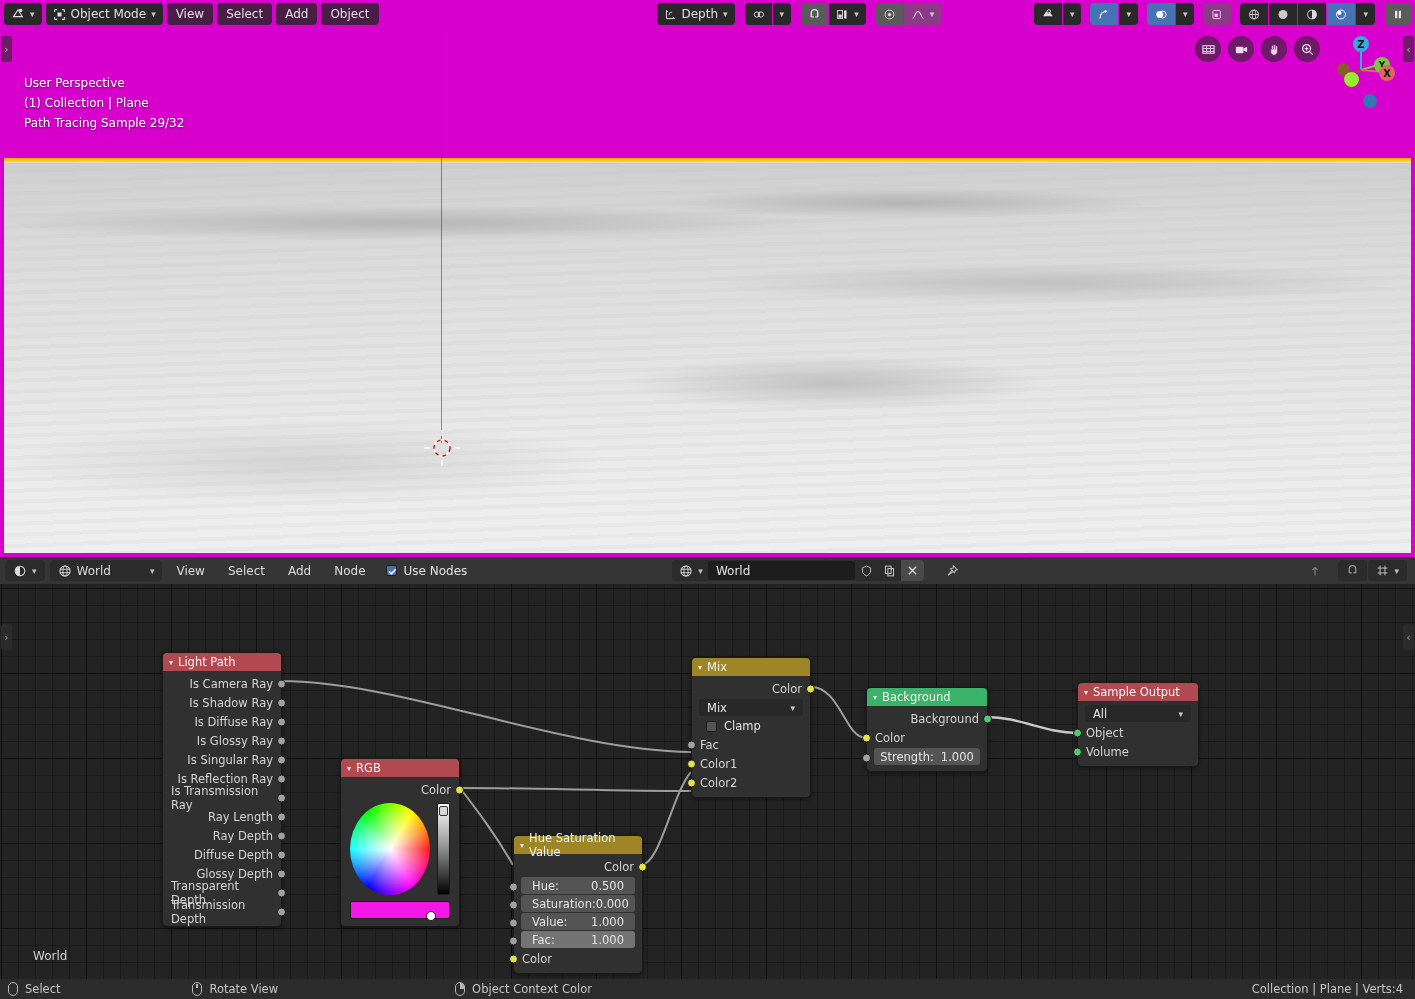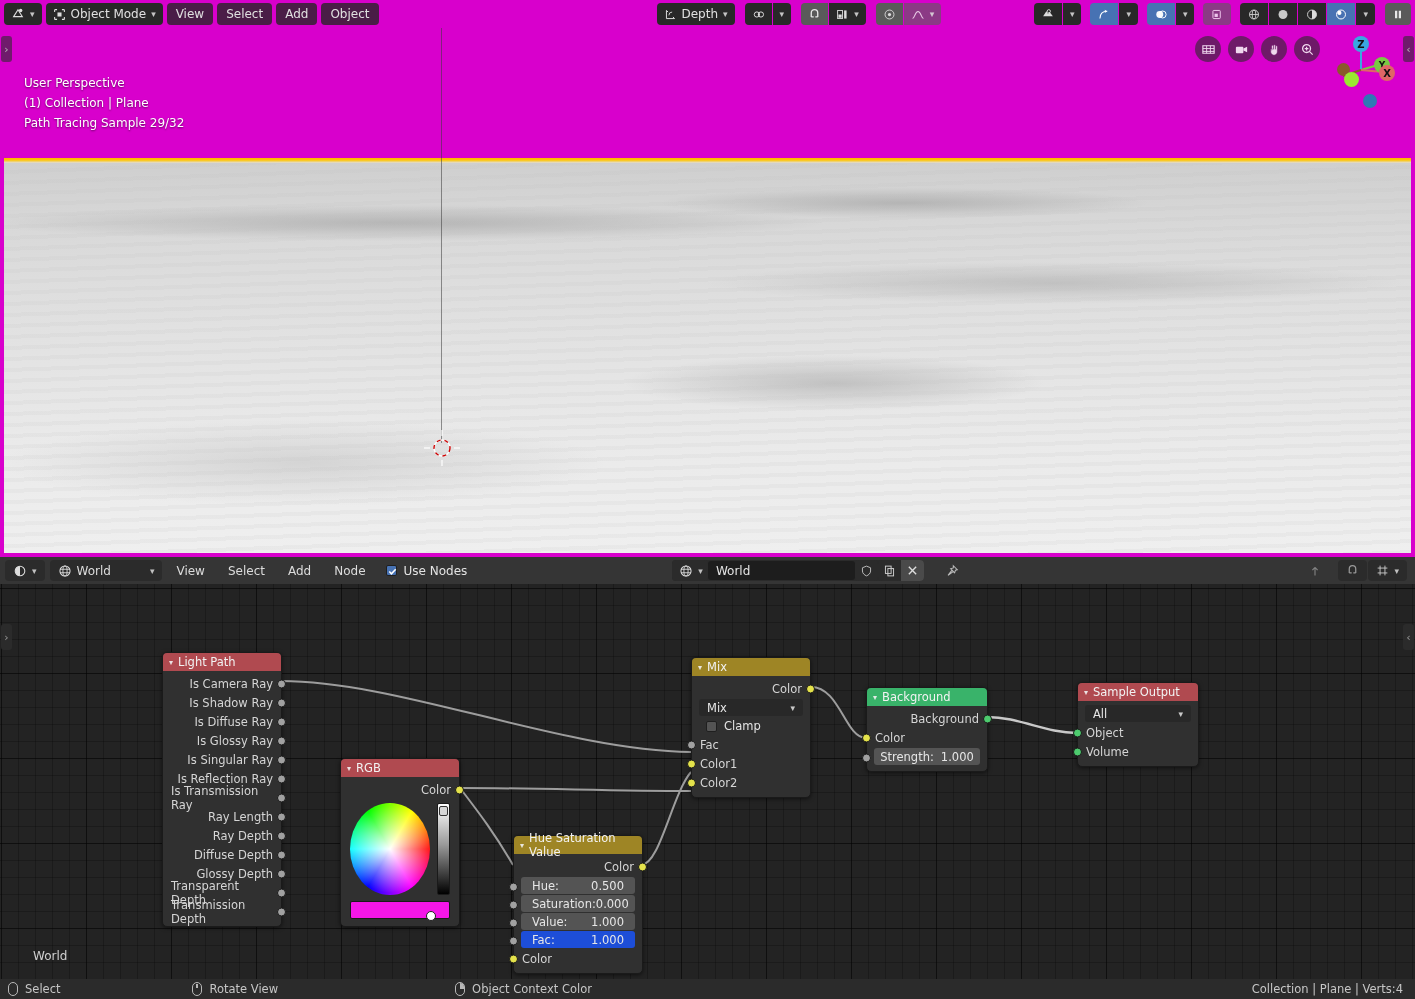--- a/index.html
+++ b/index.html
@@ -85,21 +85,21 @@
   .row { height:19px; display:flex; align-items:center; position:relative; font-size:11.5px;
          color:#d5d5d5; padding:0 8px; }
   .row.out { justify-content:flex-end; }
   .sock { position:absolute; width:9px; height:9px; border-radius:50%; border:1px solid #1a1a1a; top:50%;
           transform:translateY(-50%); }
   .sock.in { left:-5px; } .sock.out { right:-5px; }
   .s-yellow { background:#e4e24b; } .s-gray { background:#a1a1a1; } .s-green { background:#4dcb6e; }
   .widget { margin:1px 7px; height:17px; border-radius:3px; background:#545454; display:flex;
             align-items:center; justify-content:space-between; padding:0 11px; font-size:11.5px;
             color:#e6e6e6; position:relative;}
-  .widget.sel { background:#1d4ed8; }
+  .widget.sel { background:#737373; }
   .widget.drop { background:#282828; padding:0 8px; }
   .widget.drop .chev { margin-left:auto; }
   .chkrow { height:18px; display:flex; align-items:center; gap:7px; padding:0 14px; font-size:11.5px; }
   .chk { width:11px; height:11px; border-radius:2px; background:#545454; border:1px solid #1f1f1f; }
   .chk.on { background:#4772b3; }
 
   
   .wheel { width:92px; height:92px; border-radius:50%;
     background:
       radial-gradient(circle, rgba(255,255,255,1) 0%, rgba(255,255,255,0) 72%),

